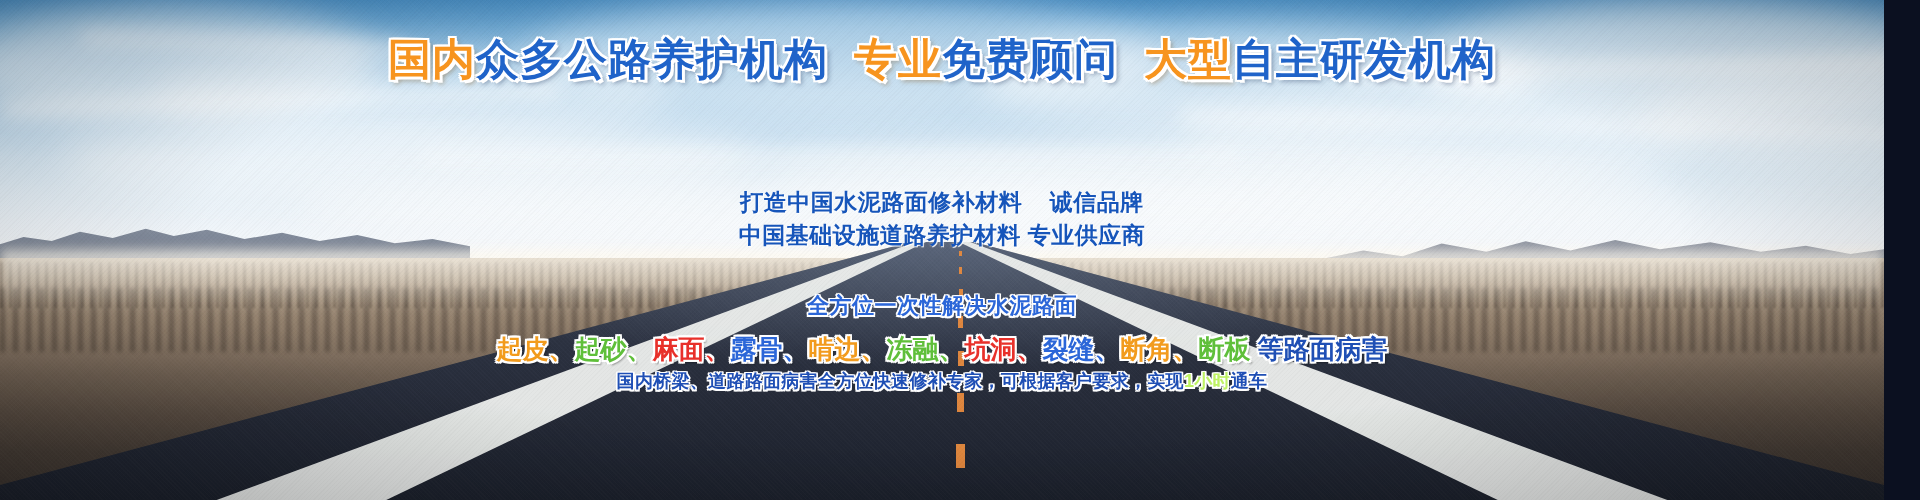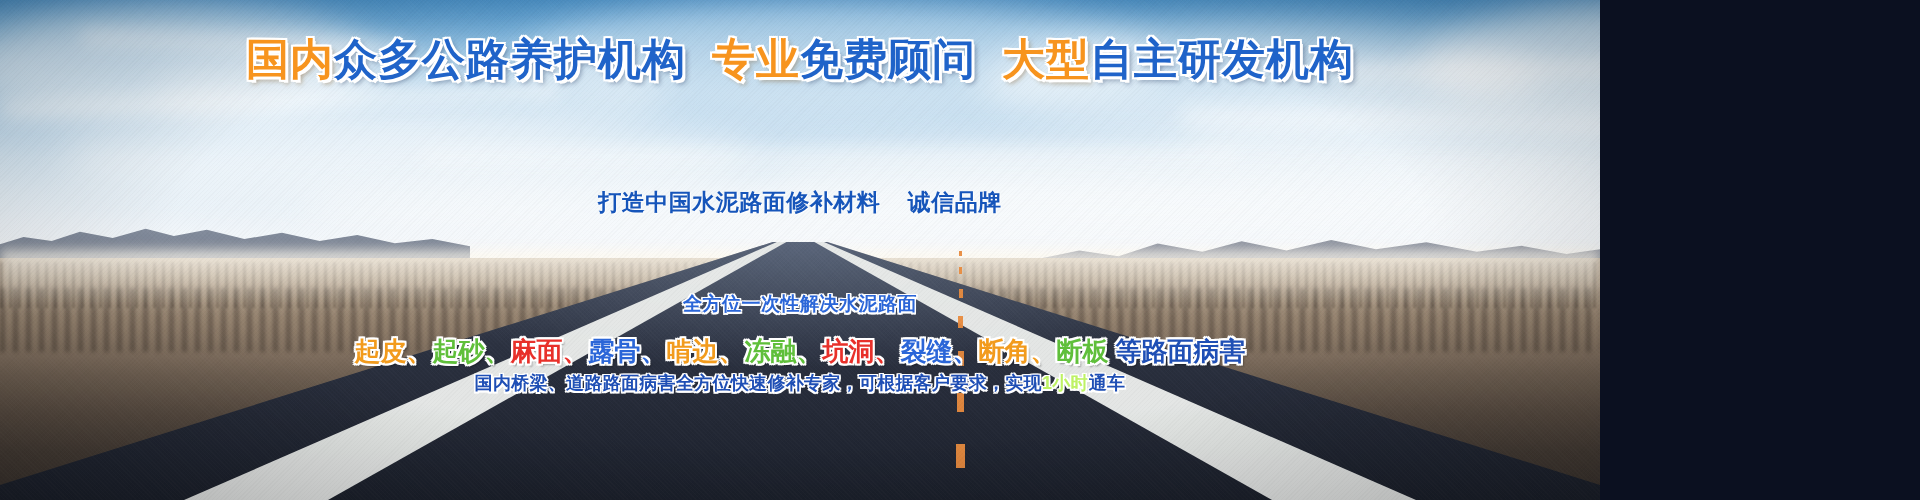--- a/index.html
+++ b/index.html
@@ -1,21 +1,21 @@
 <!DOCTYPE html>
 <html><head>
 <meta charset="utf-8">
 <style>
   * { margin:0; padding:0; box-sizing:border-box; }
   html,body { width:1920px; height:500px; overflow:hidden; }
   body { font-family:"Liberation Sans", sans-serif; background:#0b1020; }
 
   .banner{
     position:relative;
-    width:1600px; height:500px;
+    width:1884px; height:500px;
     overflow:hidden;
   }
 
   
   .photo{ position:absolute; inset:0; }
 
   
   .sky{
     position:absolute; left:0; top:0; width:100%; height:272px;
     background:
@@ -187,29 +187,29 @@
     color:#1655ba;
     line-height:1.45;
     letter-spacing:.5px;
     white-space:pre;
     text-shadow:1px 1px 0 rgba(255,255,255,.85), 0 0 3px rgba(255,255,255,.6);
   }
 
   
   .botblock{ position:absolute; top:291px; left:0; right:0; text-align:center; }
   .bl1{
-    display:block; font-size:19px; font-weight:bold; color:#2b66d8;
+    display:block; font-size:22px; font-weight:bold; color:#2b66d8;
     letter-spacing:.5px; line-height:1.35; white-space:pre;
     text-shadow:
       1.5px 0 0 #fff,-1.5px 0 0 #fff,0 1.5px 0 #fff,0 -1.5px 0 #fff,
       1.5px 1.5px 0 #fff,-1.5px 1.5px 0 #fff,1.5px -1.5px 0 #fff,-1.5px -1.5px 0 #fff;
   }
   .bl2{
     display:block; font-size:26px; font-weight:bold; line-height:1.3;
-    letter-spacing:0px; white-space:pre; margin-top:18px;
+    letter-spacing:0px; white-space:pre; margin-top:12px;
   }
   .bl2 span{
     text-shadow:
       1.8px 0 0 #fff,-1.8px 0 0 #fff,0 1.8px 0 #fff,0 -1.8px 0 #fff,
       1.8px 1.8px 0 #fff,-1.8px 1.8px 0 #fff,1.8px -1.8px 0 #fff,-1.8px -1.8px 0 #fff,
       2.6px 2.6px 2px rgba(0,0,0,.35);
   }
   .bl3{
     display:block; font-size:18px; font-weight:bold; color:#1f4fb5;
     letter-spacing:.3px; line-height:1.4; white-space:pre; margin-top:3px;
@@ -273,20 +273,21 @@
 
   <div class="content">
 
     <div class="hl-wrap headline1">
       <span class="ln orange-hl">国内</span><span class="ln blue-hl">众多公路养护机构</span><span class="ln blue-hl">  </span><span class="ln orange-hl">专业</span><span class="ln blue-hl">免费顾问</span><span class="ln blue-hl">  </span><span class="ln orange-hl">大型</span><span class="ln blue-hl">自主研发机构</span>
     </div>
 
 
     <div class="midblock">
       <span class="mline">打造中国水泥路面修补材料    诚信品牌</span>
+      <span class="mline">中国基础设施道路养护材料 专业供应商</span>
     </div>
 
     <div class="botblock">
       <span class="bl1">全方位一次性解决水泥路面</span>
       <span class="bl2" id="defect-line"><span style="color: rgb(242, 155, 29);">起皮</span><span style="color: rgb(242, 155, 29);">、</span><span style="color: rgb(95, 191, 58);">起砂</span><span style="color: rgb(95, 191, 58);">、</span><span style="color: rgb(232, 48, 42);">麻面</span><span style="color: rgb(232, 48, 42);">、</span><span style="color: rgb(43, 102, 216);">露骨</span><span style="color: rgb(43, 102, 216);">、</span><span style="color: rgb(242, 155, 29);">啃边</span><span style="color: rgb(242, 155, 29);">、</span><span style="color: rgb(95, 191, 58);">冻融</span><span style="color: rgb(95, 191, 58);">、</span><span style="color: rgb(232, 48, 42);">坑洞</span><span style="color: rgb(232, 48, 42);">、</span><span style="color: rgb(43, 102, 216);">裂缝</span><span style="color: rgb(43, 102, 216);">、</span><span style="color: rgb(242, 155, 29);">断角</span><span style="color: rgb(242, 155, 29);">、</span><span style="color: rgb(95, 191, 58);">断板</span><span style="color: rgb(31, 79, 181);"> </span><span style="color: rgb(31, 79, 181);">等路面病害</span></span>
       <span class="bl3" id="promise-line"><span style="color: rgb(31, 79, 181);">国内桥梁、道路路面病害全方位快速修补专家，可根据客户要求，实现</span><span style="color: #bef264;">1小时</span><span style="color: rgb(31, 79, 181); text-align: center;">通车</span></span>
     </div>
 
   </div>
 </div>

